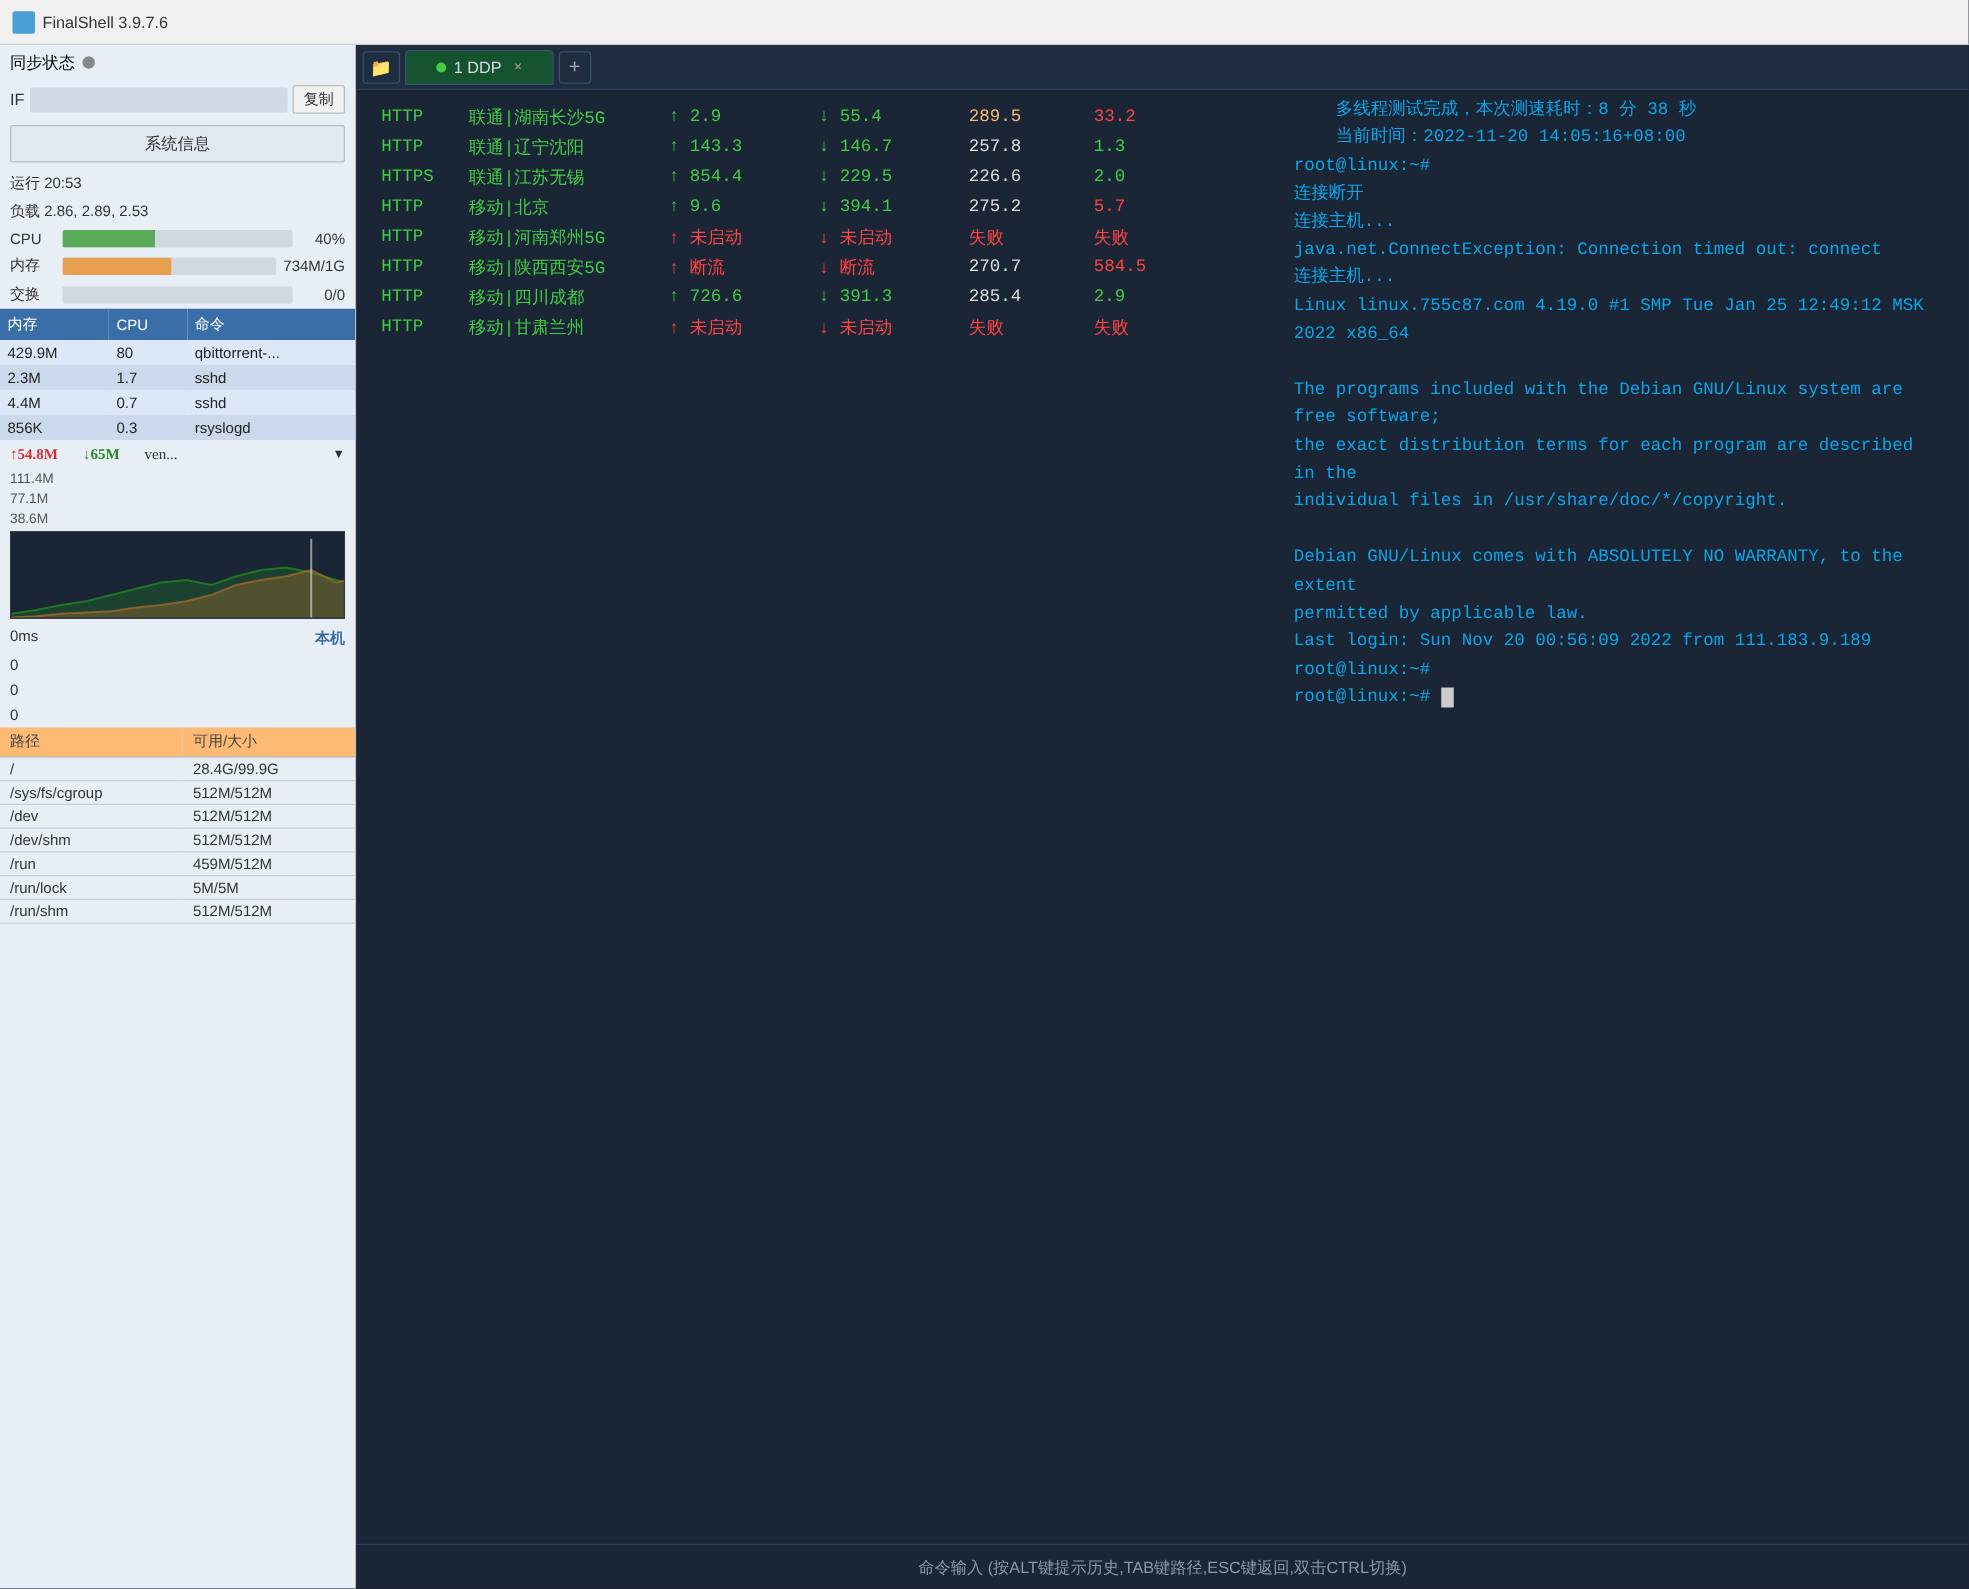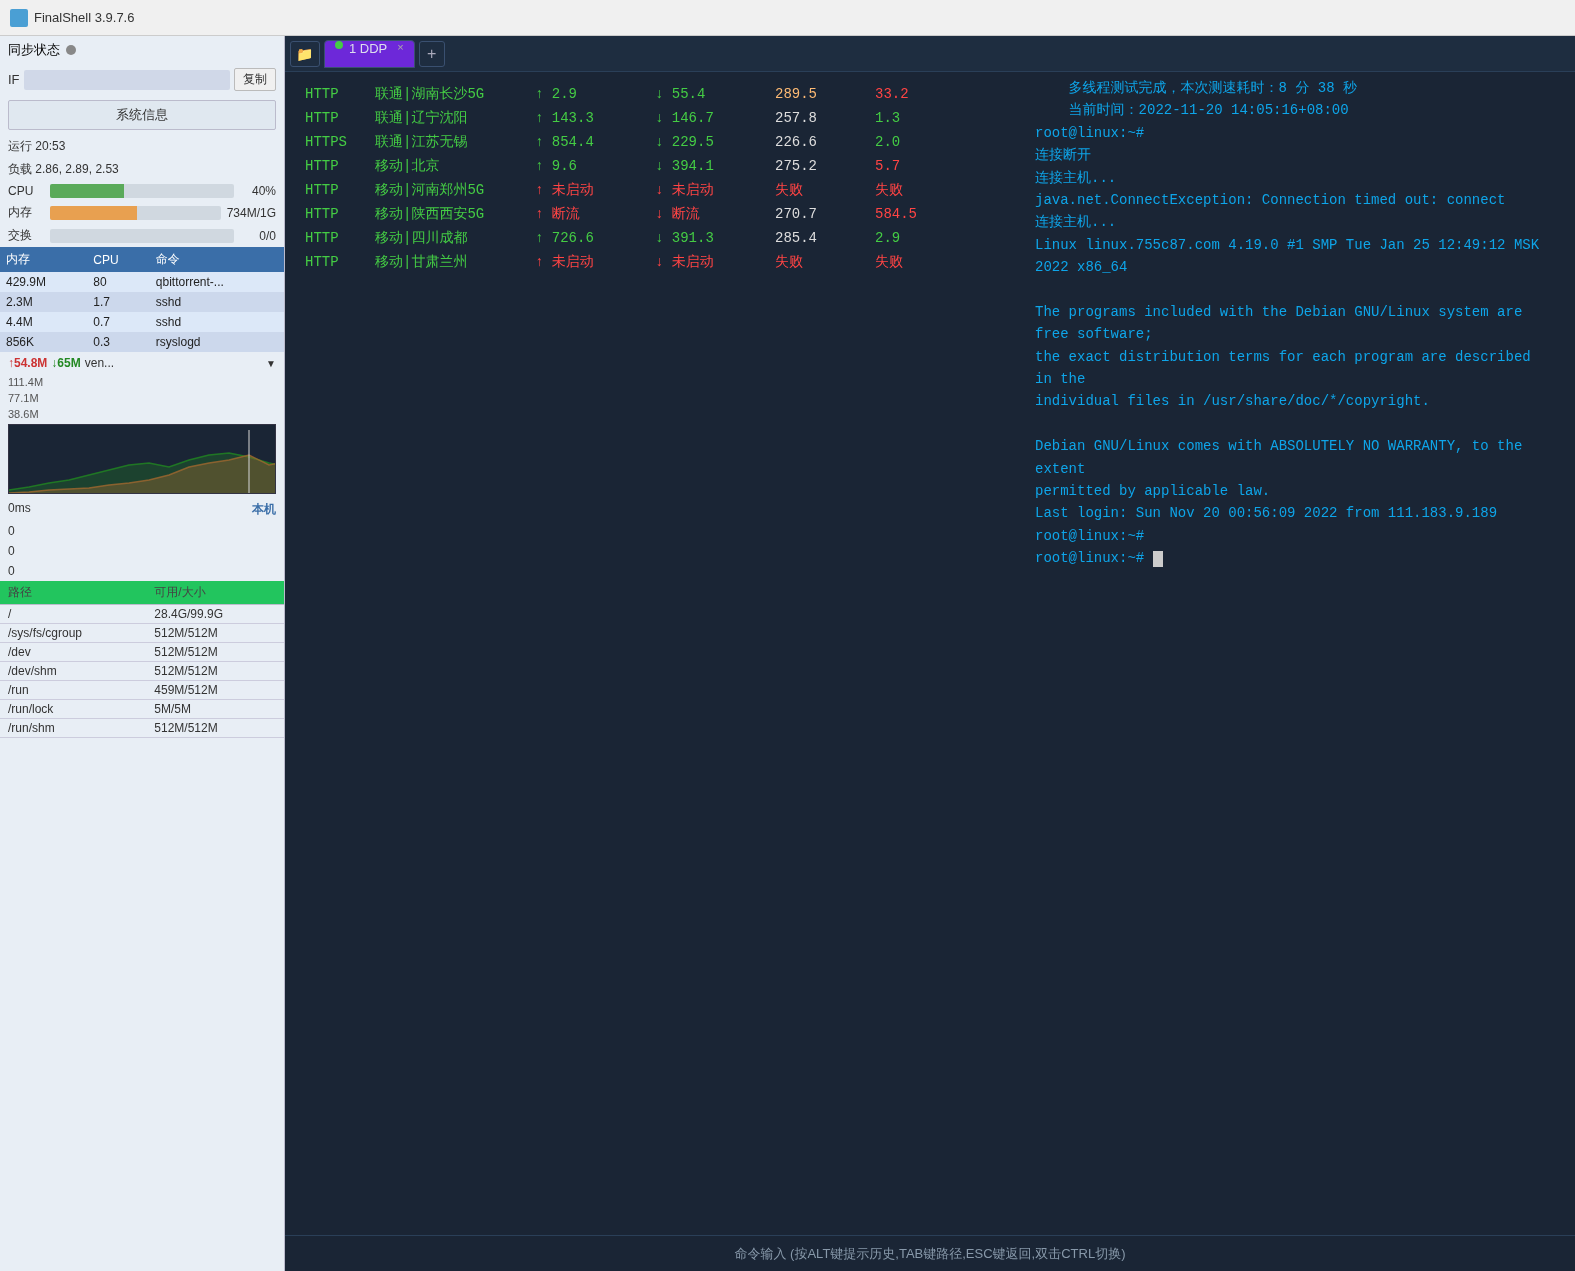--- a/index.html
+++ b/index.html
@@ -122,21 +122,22 @@
       color: #222;
     }
 
     
     .network-row {
       display: flex;
       align-items: center;
       padding: 4px 8px;
       font-size: 12px;
       color: #333;
-      gap: 4px;
+      gap: 20px;
+      font-family: Liberation Serif, serif;
     }
     .net-up { color: #cc3333; font-weight: bold; }
     .net-down { color: #228822; font-weight: bold; }
     .net-value-up { color: #cc3333; }
     .net-value-down { color: #228822; }
     .net-interface { flex: 1; }
     .net-dropdown { font-size: 10px; cursor: pointer; }
 
     
     .net-chart {
@@ -158,21 +159,21 @@
     }
     .ping-local { color: #3a6ea8; font-weight: bold; }
 
     
     .disk-table {
       width: 100%;
       border-collapse: collapse;
       font-size: 12px;
     }
     .disk-table thead tr {
-      background: #22c55e;
+      background: #fdba74;
     }
     .disk-table thead th {
       padding: 3px 8px;
       text-align: left;
       color: #444;
       font-weight: normal;
       border-bottom: 1px solid #bbc;
     }
     .disk-table tbody tr {
       background: #e8eef5;
@@ -209,26 +210,26 @@
       display: flex;
       align-items: center;
       justify-content: center;
       cursor: pointer;
       border-radius: 3px;
       color: #aab;
       font-size: 14px;
     }
     .tab {
       height: 28px;
-      background: #6d28d9;
+      background: #14532d;
       border: 1px solid #3a5070;
       border-radius: 4px 4px 0 0;
       display: flex;
-      align-items: flex-start;
-      padding: 0 10px;
+      align-items: center;
+      padding: 0 24px;
       gap: 6px;
       cursor: pointer;
       font-size: 13px;
       color: #dde;
     }
     .tab .tab-dot { width: 8px; height: 8px; background: #44cc44; border-radius: 50%; }
     .tab .tab-close { color: #aaa; font-size: 11px; cursor: pointer; margin-left: 4px; }
     .tab-add-btn {
       width: 26px;
       height: 26px;

